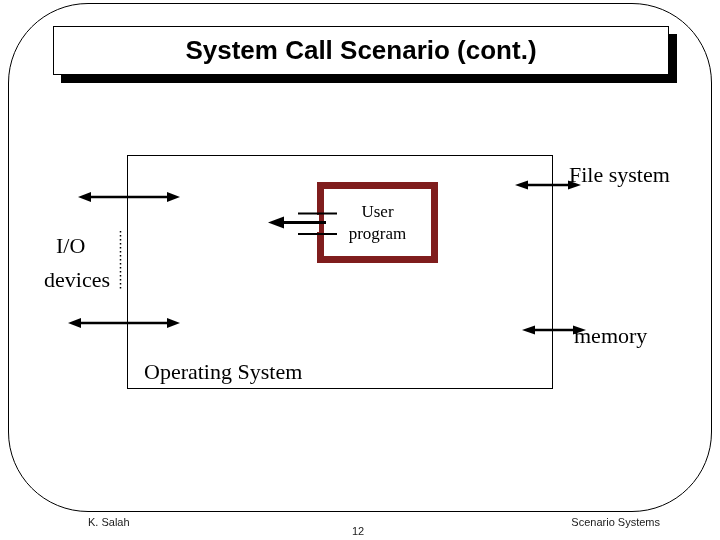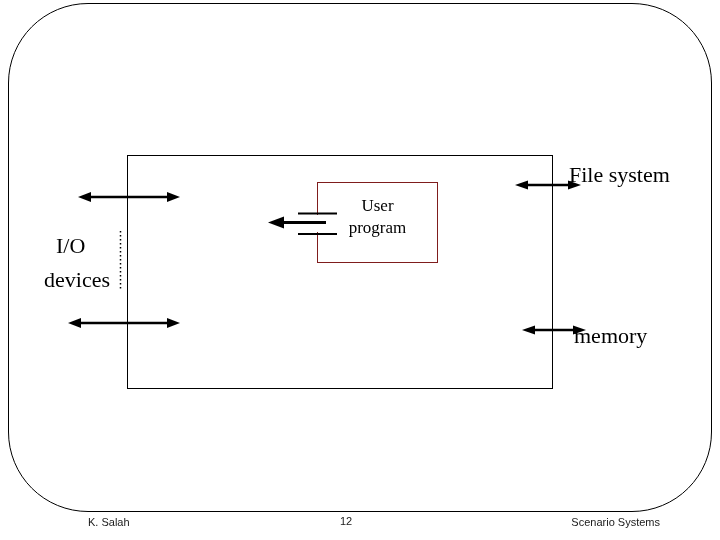--- a/index.html
+++ b/index.html
@@ -56,21 +56,21 @@
     border: 1px solid #000000;
     box-sizing: border-box;
     background: transparent;
   }
   .up-box {
     position: absolute;
     left: 317px;
     top: 182px;
     width: 121px;
     height: 81px;
-    border: 1px solid #7f1d1d;
+    border: 7px solid #7f1d1d;
     box-sizing: border-box;
   }
   .up-label {
     width: 80px;
     margin: 12px auto 0 auto;
     text-align: center;
     font-size: 17px;
     line-height: 22px;
   }
   .dlabel {
@@ -107,41 +107,45 @@
     left: 0;
     top: 514px;
     width: 720px;
     height: 20px;
     font-family: "Liberation Sans", "DejaVu Sans", sans-serif;
     font-size: 11px;
     color: #1a1a1a;
     padding-left: 12px;
   }
   .footer-author { position: absolute; left: 88px;  top: 2px; }
-  .footer-page   { position: absolute; left: 340px; top: 1px; width: 36px; }
+  .footer-page   { position: absolute; left: 340px; top: 11px; width: 36px; text-align: center; }
   .footer-course { position: absolute; right: 72px; top: 2px; }
 </style>
 </head>
 <body>
 
 <div class="slide">
 
   <div class="slide-border"></div>
 
+  <div class="title-box">
+    <span class="title-text">System Call Scenario (cont.)</span>
+  </div>
 
   <div class="os-box"></div>
 
   <div class="up-box">
     <div class="up-label">User program</div>
   </div>
 
   <div class="dlabel lbl-io">I/O</div>
   <div class="dlabel lbl-devices">devices</div>
   <div class="dlabel lbl-fs">File system</div>
   <div class="dlabel lbl-memory">memory</div>
+  <div class="dlabel lbl-os">Operating System</div>
 
 
   <svg class="overlay" viewBox="0 0 720 540" xmlns="http://www.w3.org/2000/svg">
 
     <g>
       <line x1="88" y1="197" x2="170" y2="197" stroke-width="2.5"></line>
       <polygon points="78,197 91,192 91,202"></polygon>
       <polygon points="180,197 167,192 167,202"></polygon>
     </g>
 

